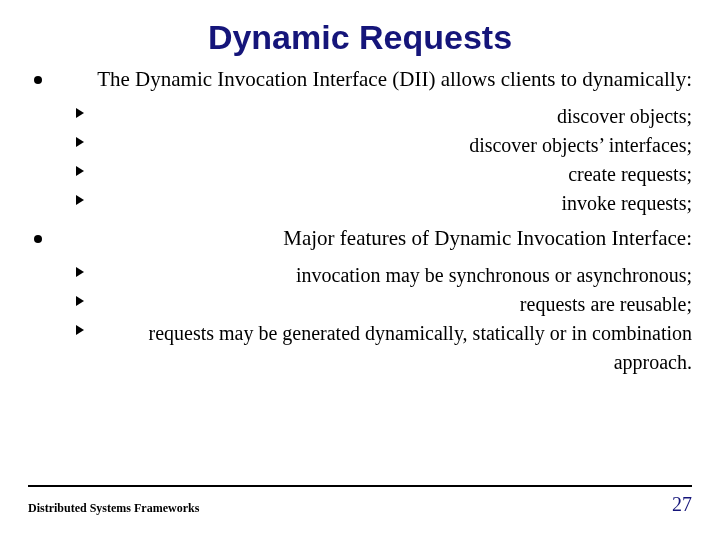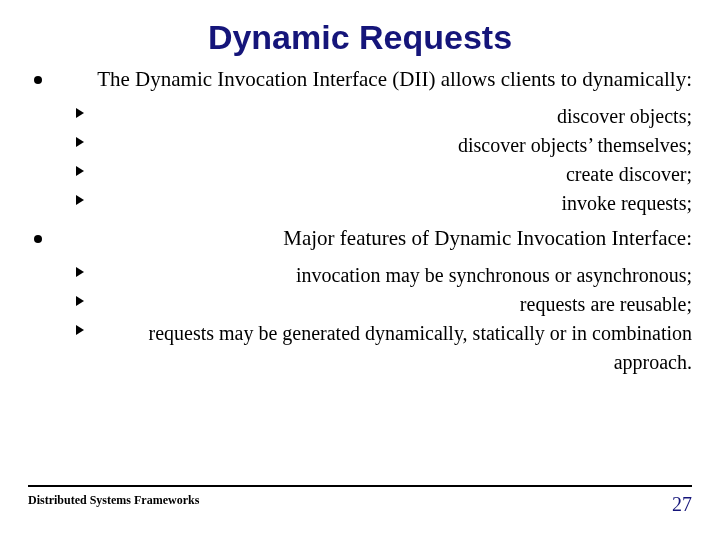--- a/index.html
+++ b/index.html
@@ -82,20 +82,21 @@
     bottom: 24px;
   }
   .footer-rule {
     border: none;
     border-top: 2px solid #000;
     margin: 0 0 6px 0;
   }
   .footer-row {
     display: flex;
     justify-content: space-between;
+    align-items: flex-end;
   }
   .footer-left {
     font-family: Georgia, "Times New Roman", serif;
     font-weight: 700;
     font-size: 12px;
   }
   .footer-right {
     color: #15157a;
     font-family: Georgia, "Times New Roman", serif;
     font-size: 20px;
@@ -106,22 +107,22 @@
 
 <div class="slide">
 
   <h1 class="title">Dynamic Requests</h1>
 
   <ul class="level1">
     <li>
       <span>The Dynamic Invocation Interface (DII) allows clients to dynamically:</span>
       <ul class="level2">
         <li><span>discover objects;</span></li>
-        <li><span>discover objects’ themselves;</span></li>
-        <li><span>create discover;</span></li>
+        <li><span>discover objects’ interfaces;</span></li>
+        <li><span>create requests;</span></li>
         <li><span>invoke requests;</span></li>
       </ul>
     </li>
     <li>
       <span>Major features of Dynamic Invocation Interface:</span>
       <ul class="level2">
         <li><span>invocation may be synchronous or asynchronous;</span></li>
         <li><span>requests are reusable;</span></li>
         <li><span>requests may be generated dynamically, statically or in combination approach.</span></li>
       </ul>

